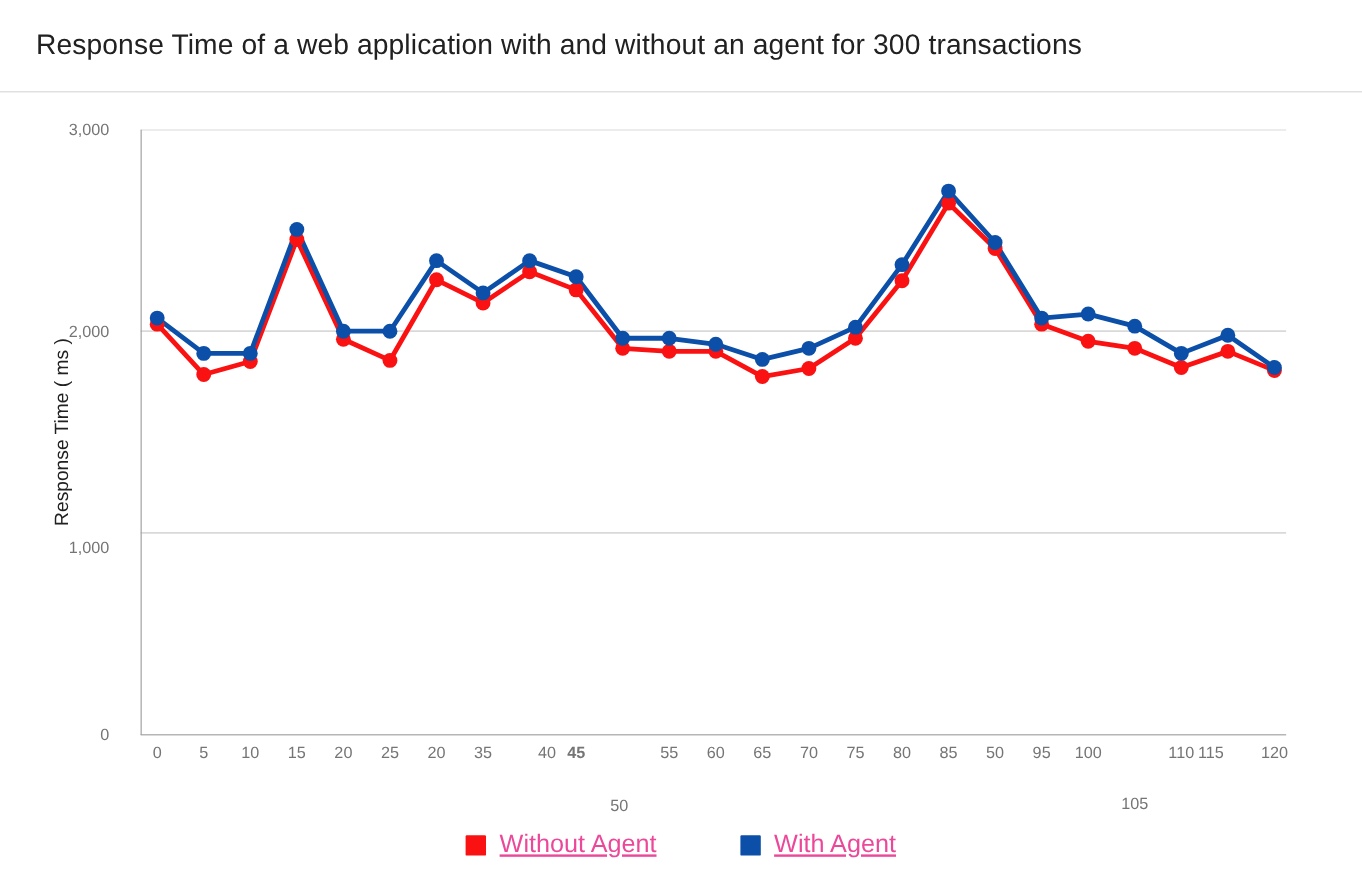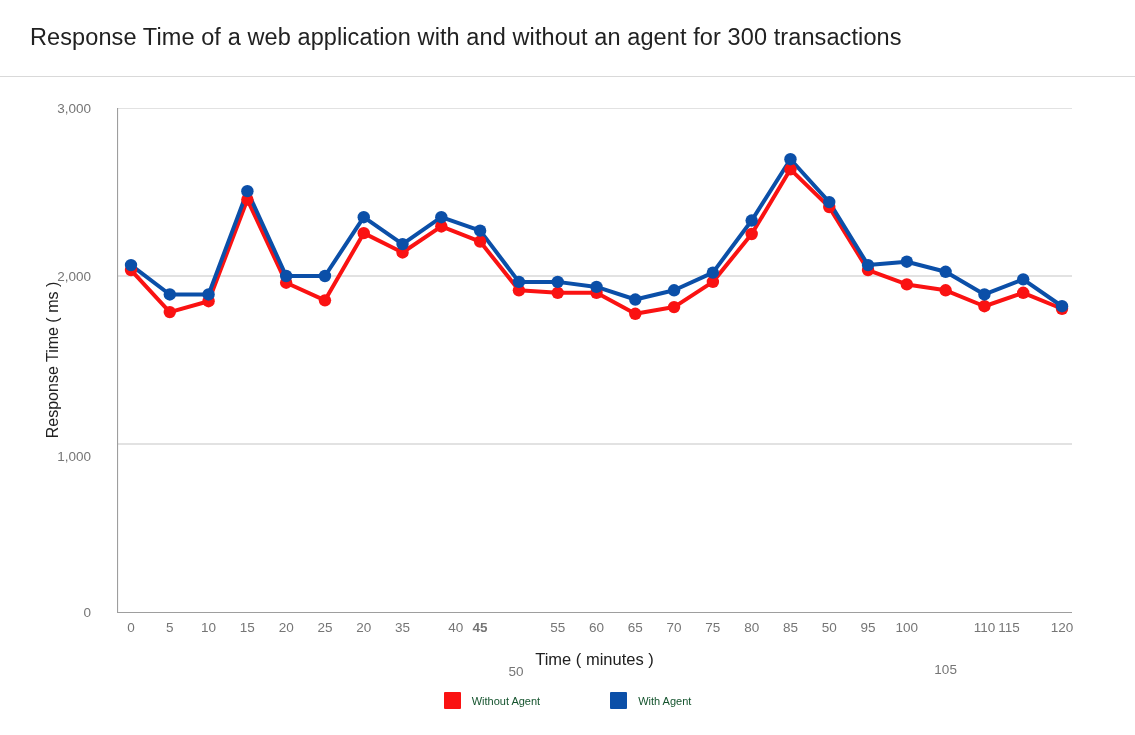--- a/index.html
+++ b/index.html
@@ -95,37 +95,37 @@
     display: flex;
     align-items: center;
     gap: 11px;
   }
   .legend-swatch {
     width: 17px; height: 17px;
     display: block;
     border-radius: 1px;
   }
   .legend-label {
-    font-size: 11px;
-    color: #14532d;
-    white-space: nowrap;
+    font-size: 21px;
+    color: #ec4899;
+    white-space: nowrap;
+    text-decoration: underline;
   }
 </style>
 </head>
 <body>
 
 <div id="page">
 
   <div id="chart-title">Response Time of a web application with and without an agent for 300 transactions</div>
 
   <div id="title-rule"></div>
 
   <div id="y-axis-title">Response Time ( ms )</div>
 
-  <div id="x-axis-title">Time ( minutes )</div>
 
   <div id="ytick-layer">
       <div class="ytick" style="top: 612px;">0</div>
       <div class="ytick" style="top: 456px;">1,000</div>
       <div class="ytick" style="top: 276px;">2,000</div>
       <div class="ytick" style="top: 108px;">3,000</div>
     </div>
   <div id="xtick-layer">
       <div class="xtick" style="left: 131px;">0</div>
       <div class="xtick" style="left: 169.792px;">5</div>

